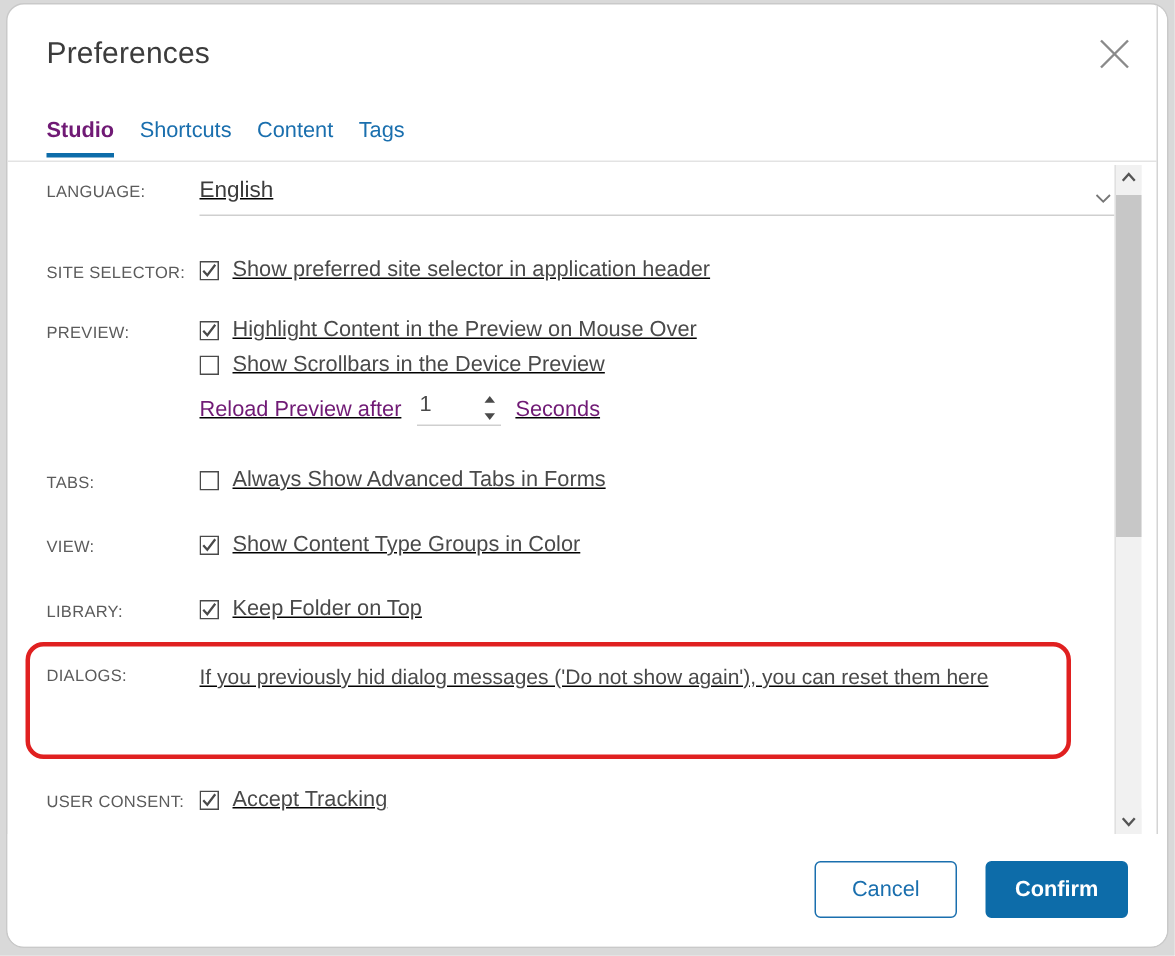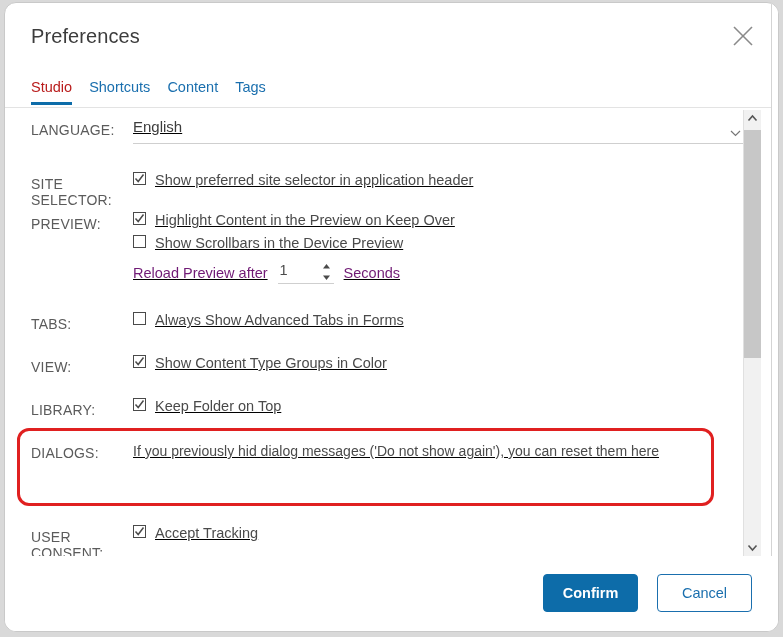--- a/index.html
+++ b/index.html
@@ -56,22 +56,22 @@
   }
   .tab {
     font-size: 14.5px;
     color: #1a6fae;
     padding-bottom: 7px;
     cursor: pointer;
     white-space: nowrap;
     border-bottom: 3px solid transparent;
   }
   .tab.active {
-    color: #b91c1c;
-    font-weight: normal;
+    color: #701a75;
+    font-weight: bold;
     border-bottom: 3px solid #0d6ca9;
     text-align: right;
   }
 
   
   #tab-divider {
     position: absolute;
     left: 0;
     right: 0;
     top: 104px;
@@ -92,21 +92,21 @@
   .row {
     position: absolute;
     left: 26px;
     right: 0;
   }
   .row-label {
     position: absolute;
     left: 0;
     top: 0;
     width: 100px;
-    font-size: 14px;
+    font-size: 11px;
     color: #5b5b5b;
     letter-spacing: 0.2px;
     text-transform: uppercase;
   }
   .row-body {
     position: absolute;
     left: 102px;
     top: -4px;
     right: 6px;
     text-decoration: underline;
@@ -126,20 +126,21 @@
   }
   .chev {
     position: absolute;
     right: 2px;
     top: 5px;
   }
 
   
   .cb-line {
     display: flex;
+    align-items: center;
     gap: 9px;
     margin-bottom: 7px;
     cursor: pointer;
   }
   .cbox {
     width: 13px;
     height: 13px;
     flex: none;
     position: relative;
   }
@@ -346,21 +347,21 @@
     <div class="row" style="top:108px;">
       <div class="row-label">PREVIEW:</div>
       <div class="row-body">
         <div class="cb-line">
           <span class="cbox">
             <svg width="13" height="13" viewBox="0 0 13 13">
               <rect x="0.5" y="0.5" width="12" height="12" fill="#fff" stroke="#4a4a4a" stroke-width="1"></rect>
               <polyline points="2.5,6.5 5.2,9.5 10.5,2.5" fill="none" stroke="#4a4a4a" stroke-width="1.5"></polyline>
             </svg>
           </span>
-          <span class="cb-text">Highlight Content in the Preview on Keep Over</span>
+          <span class="cb-text">Highlight Content in the Preview on Mouse Over</span>
         </div>
         <div class="cb-line">
           <span class="cbox">
             <svg width="13" height="13" viewBox="0 0 13 13">
               <rect x="0.5" y="0.5" width="12" height="12" fill="#fff" stroke="#4a4a4a" stroke-width="1"></rect>
             </svg>
           </span>
           <span class="cb-text">Show Scrollbars in the Device Preview</span>
         </div>
         <div class="stepper-line">
@@ -460,18 +461,18 @@
     <div id="sb-thumb"></div>
     <div class="sb-arrow down">
       <svg width="17" height="17" viewBox="0 0 17 17">
           <polyline points="4.5,6.5 8.5,11 12.5,6.5" fill="none" stroke="#555" stroke-width="1.6"></polyline>
         </svg>
     </div>
   </div>
 
   <div id="footer">
     <div id="footer-inner">
+      <div class="btn btn-secondary">Cancel</div>
       <div class="btn btn-primary">Confirm</div>
-      <div class="btn btn-secondary">Cancel</div>
     </div>
   </div>
 
 </div>
 
 </body></html>

